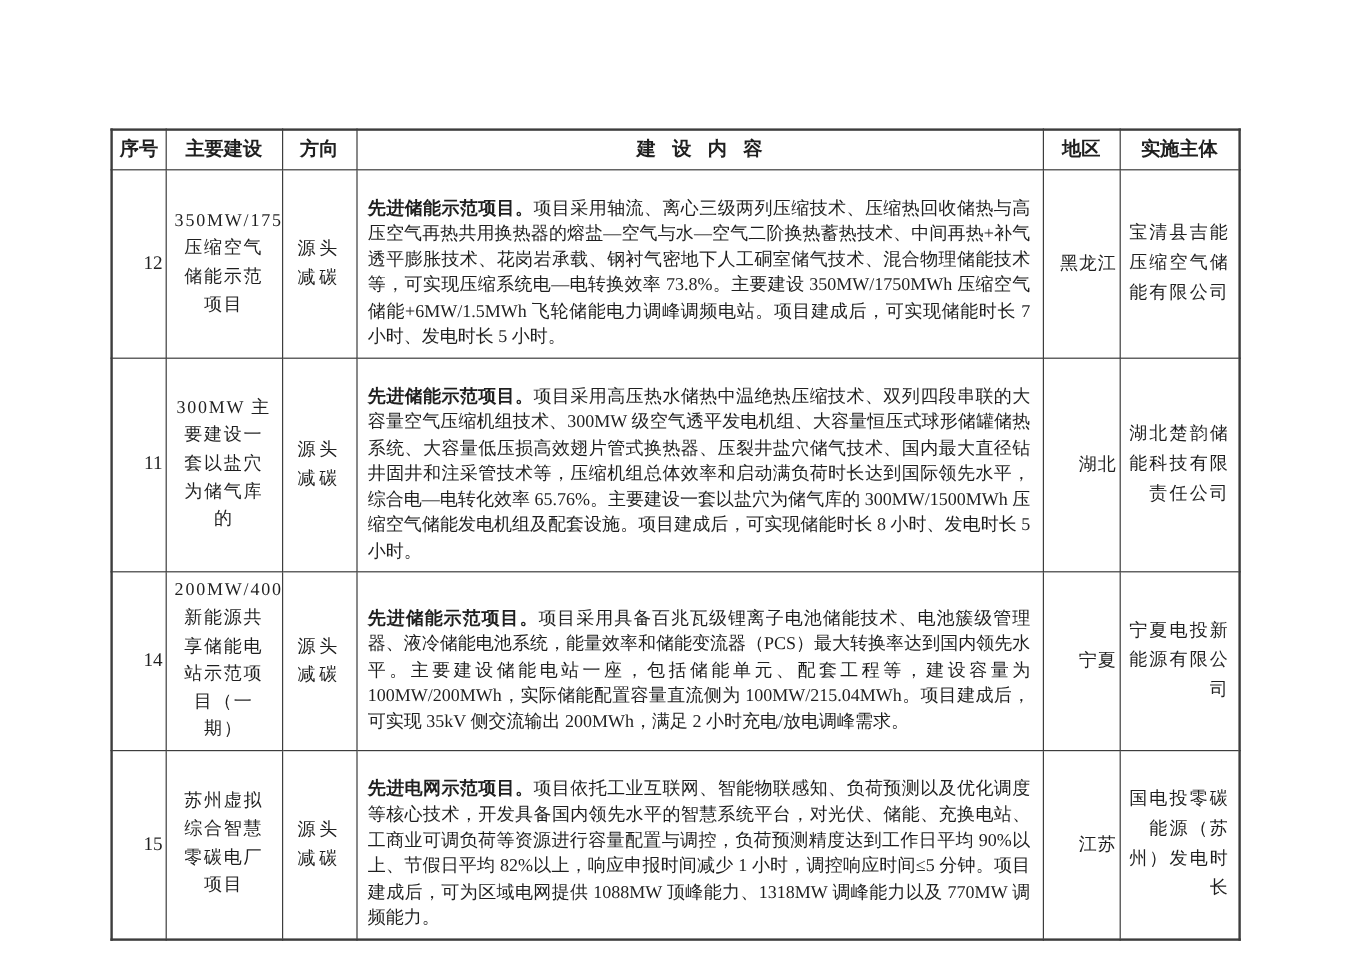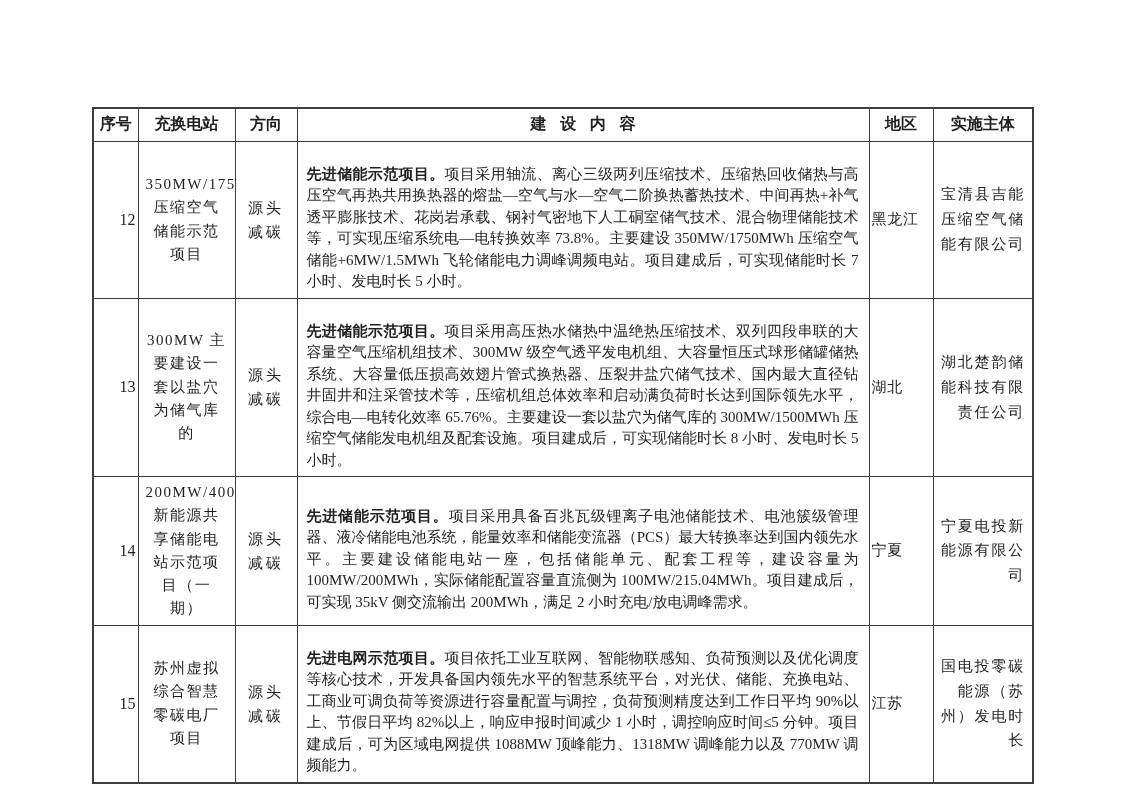--- a/index.html
+++ b/index.html
@@ -69,21 +69,21 @@
     font-size: 15px;
     line-height: 21.5px;
     text-align: justify;
     padding: 22px 10px 5px 9px;
     vertical-align: middle;
   }
   td.content-cell .lead {
     font-weight: bold;
   }
   td.region-cell {
-    text-align: left;
+    text-align: right;
     font-size: 15px;
     padding: 2px;
     letter-spacing: 0.05em;
   }
   td.entity-cell {
     text-align: right;
     font-size: 15px;
     line-height: 1.65;
     padding: 4px 7px;
     letter-spacing: 0.12em;
@@ -98,38 +98,38 @@
       <col style="width:45px">
       <col style="width:97px">
       <col style="width:62px">
       <col style="width:572px">
       <col style="width:64px">
       <col style="width:100px">
     </colgroup>
     <thead>
       <tr class="header-row" style="height:33px">
         <th>序号</th>
-        <th>充换电站</th>
+        <th>主要建设</th>
         <th>方向</th>
         <th class="th-content">建设内容</th>
         <th>地区</th>
         <th>实施主体</th>
       </tr>
     </thead>
     <tbody>
       <tr style="height:137px">
         <td class="no-cell">12</td>
         <td class="name-cell">350MW/1750MWh 压缩空气储能示范项目</td>
         <td class="dir-cell"><span class="dir-text">源头减碳</span></td>
         <td class="content-cell"><b class="lead">先进储能示范项目。</b><span>项目采用轴流、离心三级两列压缩技术、压缩热回收储热与高压空气再热共用换热器的熔盐—空气与水—空气二阶换热蓄热技术、中间再热+补气透平膨胀技术、花岗岩承载、钢衬气密地下人工硐室储气技术、混合物理储能技术等，可实现压缩系统电—电转换效率 73.8%。主要建设 350MW/1750MWh 压缩空气储能+6MW/1.5MWh 飞轮储能电力调峰调频电站。项目建成后，可实现储能时长 7 小时、发电时长 5 小时。</span></td>
         <td class="region-cell">黑龙江</td>
         <td class="entity-cell">宝清县吉能压缩空气储能有限公司</td>
       </tr>
       <tr style="height:160px">
-        <td class="no-cell">13</td>
+        <td class="no-cell">11</td>
         <td class="name-cell">300MW 主要建设一套以盐穴为储气库的</td>
         <td class="dir-cell"><span class="dir-text">源头减碳</span></td>
         <td class="content-cell"><b class="lead">先进储能示范项目。</b><span>项目采用高压热水储热中温绝热压缩技术、双列四段串联的大容量空气压缩机组技术、300MW 级空气透平发电机组、大容量恒压式球形储罐储热系统、大容量低压损高效翅片管式换热器、压裂井盐穴储气技术、国内最大直径钻井固井和注采管技术等，压缩机组总体效率和启动满负荷时长达到国际领先水平，综合电—电转化效率 65.76%。主要建设一套以盐穴为储气库的 300MW/1500MWh 压缩空气储能发电机组及配套设施。项目建成后，可实现储能时长 8 小时、发电时长 5 小时。</span></td>
         <td class="region-cell">湖北</td>
         <td class="entity-cell">湖北楚韵储能科技有限责任公司</td>
       </tr>
       <tr style="height:120px">
         <td class="no-cell">14</td>
         <td class="name-cell">200MW/400MWh 新能源共享储能电站示范项目（一期）</td>
         <td class="dir-cell"><span class="dir-text">源头减碳</span></td>

